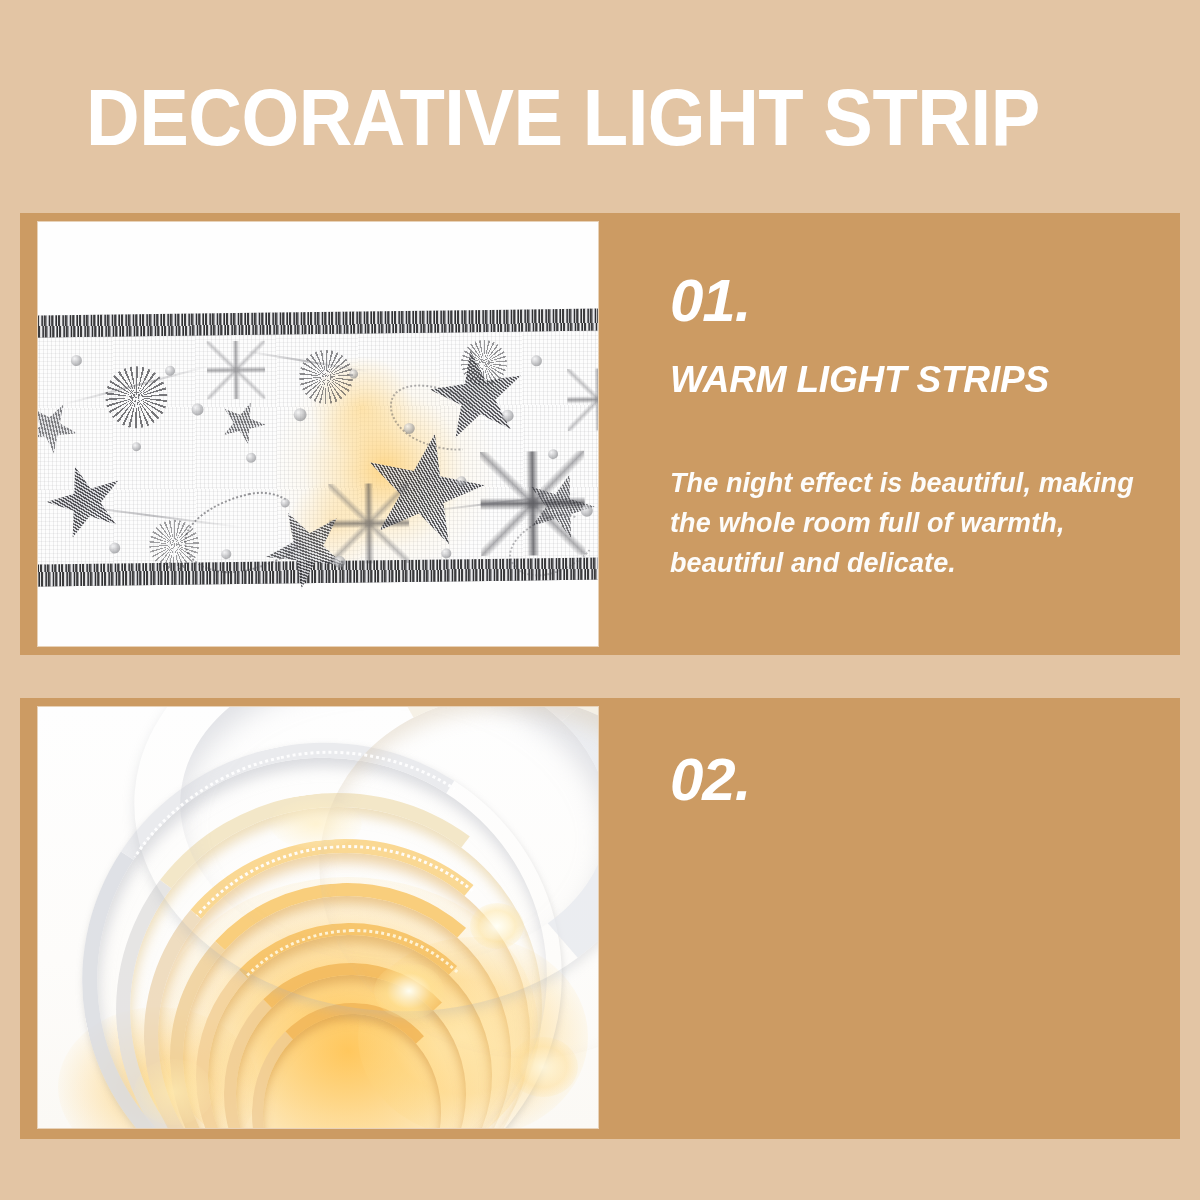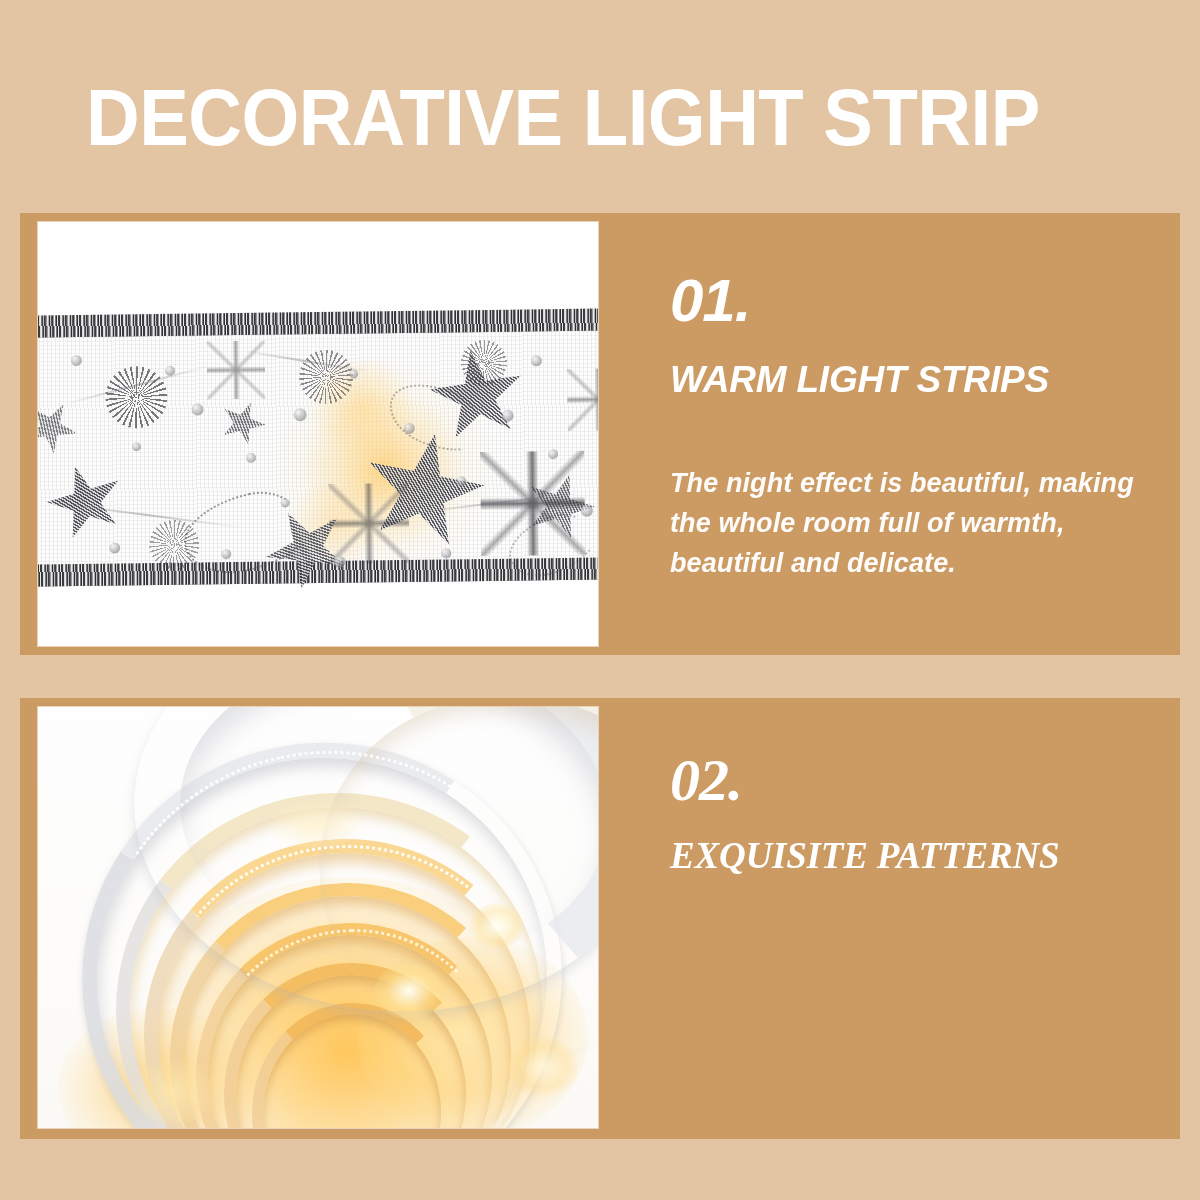--- a/index.html
+++ b/index.html
@@ -27,21 +27,21 @@
     -webkit-font-smoothing:antialiased;
   }
 
   
   .feature-panel{
     position:absolute;
     left:20px;width:1160px;
     background:#cc9b63;
   }
   #panel-1{top:213px;height:442px;}
-  #panel-2{top:698px;height:441px;font-family:Liberation Serif, serif;}
+  #panel-2{top:698px;height:441px;}
 
   
   .photo-frame{
     position:absolute;left:18px;top:9px;
     width:560px;height:424px;
     background:#fffdf9;
     overflow:hidden;
     box-shadow:0 0 0 1px rgba(255,255,255,.55);
   }
   #panel-2 .photo-frame{height:421px;}
@@ -328,17 +328,16 @@
                     background:radial-gradient(ellipse at 50% 50%, rgba(255,240,198,.75) 0%, rgba(255,255,255,0) 80%);"></div>
         <div class="glow-core" style="left:470px;top:330px;width:70px;height:60px;
                     background:radial-gradient(ellipse at 50% 50%, rgba(255,248,222,.80) 0%, rgba(255,221,146,.40) 48%, rgba(255,255,255,0) 82%);"></div>
         <div class="glow-core" style="left:96px;top:352px;width:80px;height:66px;
                     background:radial-gradient(ellipse at 50% 50%, rgba(255,236,180,.70) 0%, rgba(255,255,255,0) 80%);"></div>
       </div>
     </div>
 
     <div class="text-col">
       <div class="step-number">02.</div>
-      <div class="feature-heading">EXQUISITE PATTERNS</div>
     </div>
   </div>
 
 </div>
 
 </body></html>

